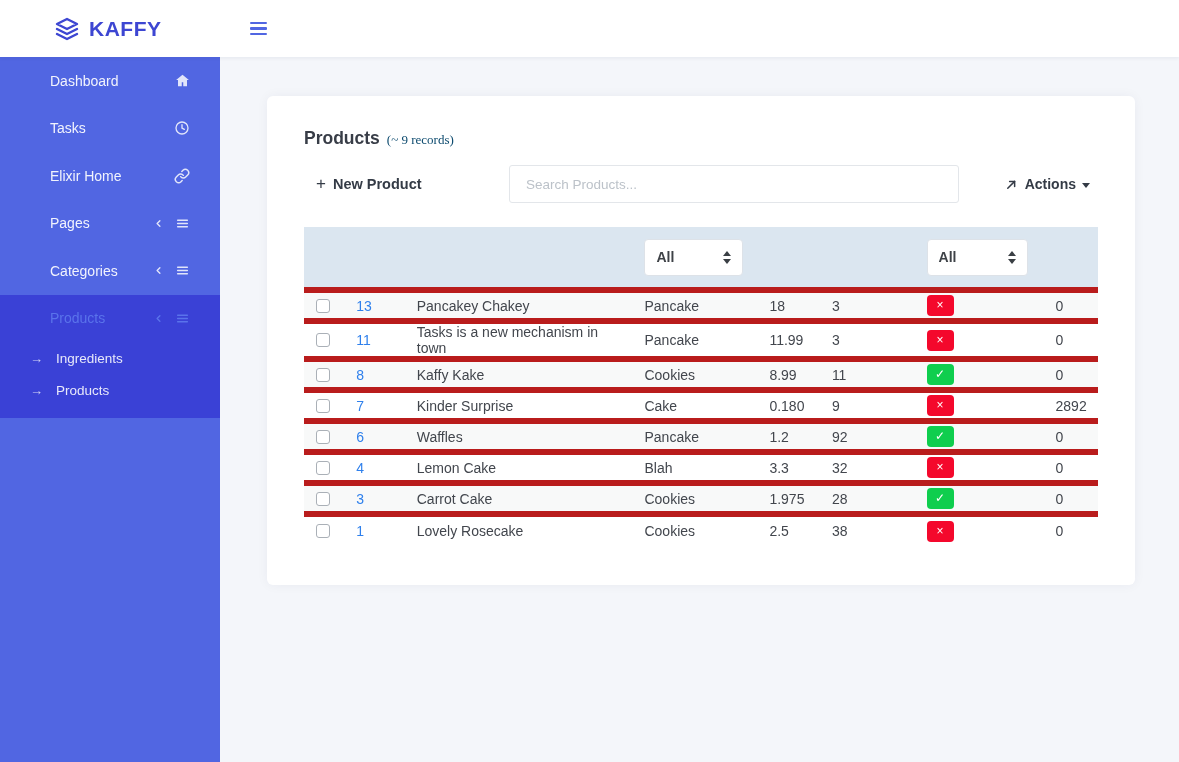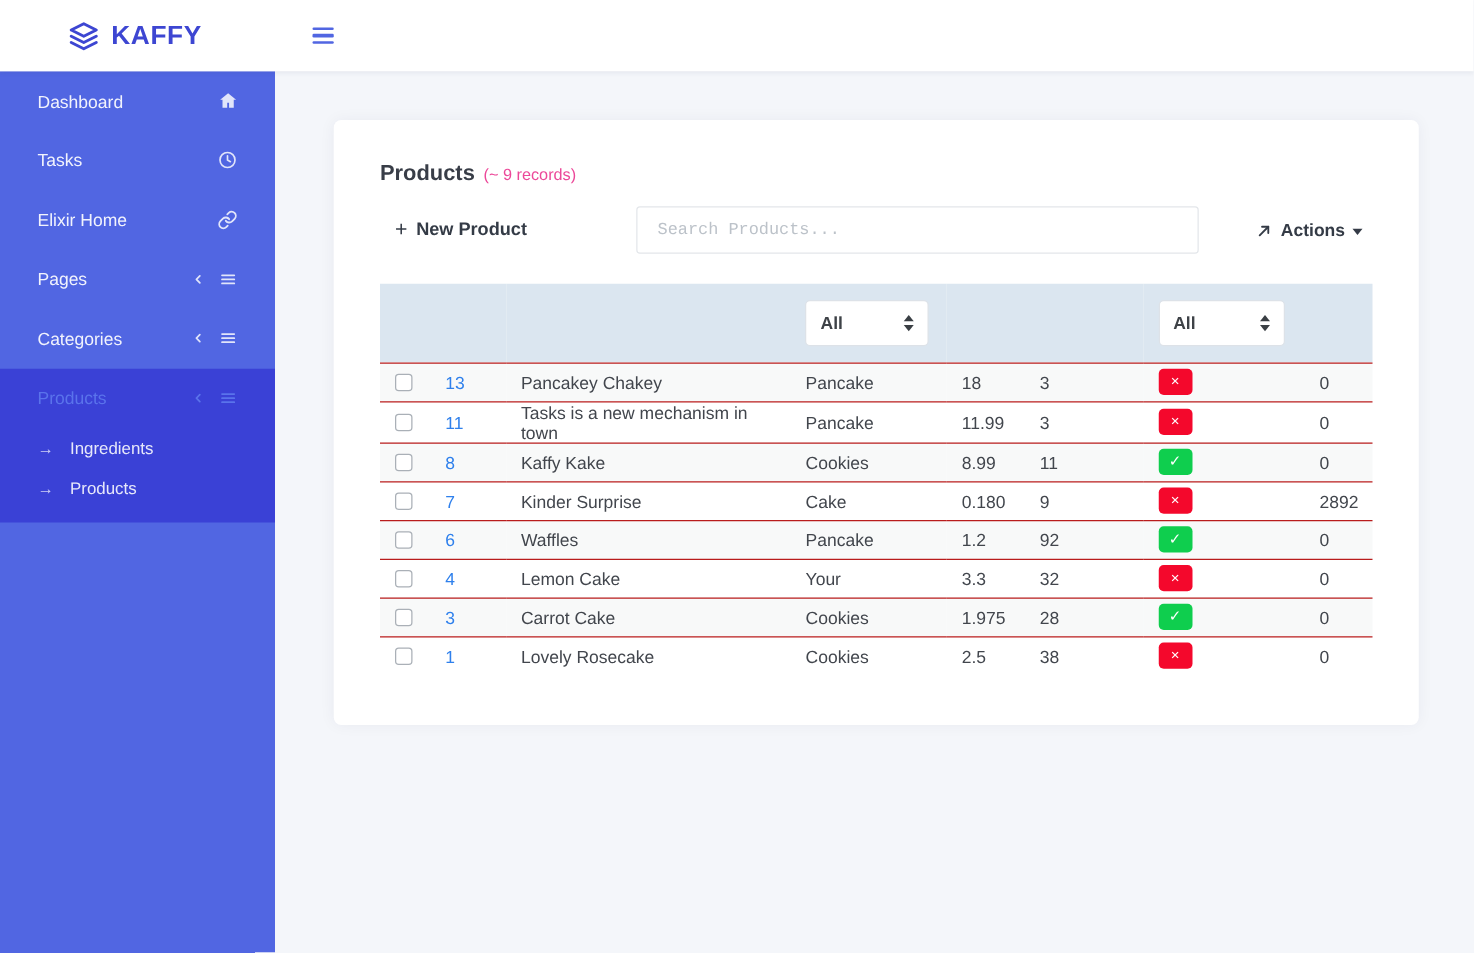--- a/index.html
+++ b/index.html
@@ -36,21 +36,21 @@
   }
 
   
   .sidebar {
     position:absolute; top:57px; left:0; bottom:0; width:220px;
     background:var(--sidebar-bg,#5166e2); z-index:10;
     font-size:14px;
   }
   .side-item {
     height:47.5px; display:flex; align-items:center;
-    padding:0 30px; cursor:pointer; color:rgba(255,255,255,.92);
+    padding:0 30px; cursor:pointer; color:rgba(255,255,255,.92);margin-left:20px;
   }
   .side-label { flex:1; }
   .side-icons { display:flex; align-items:center; gap:11px; opacity:.9; }
   .side-icons svg { display:block; }
   .side-group.active {
     background:var(--sidebar-active-bg,#3a41d6);
     padding-bottom:12px;
   }
   .side-group.active > .side-item { color:var(--sidebar-active-text,#5a73eb); }
   .side-group.active > .side-item .side-icons { opacity:1; }
@@ -66,33 +66,33 @@
     position:absolute; top:57px; left:220px; right:0; bottom:0;
     overflow:hidden;
   }
   .card {
     background:#fff; width:868px; margin:39px 0 0 47px;
     border-radius:6px; box-shadow:0 0 12px rgba(30,40,80,.05);
     padding:32px 37px 40px 37px;
   }
   .page-title-row { display:flex; align-items:baseline; gap:7px; }
   .page-title { font-size:17.5px; font-weight:700; color:#383d47; }
-  .records-note { font-size:13px; color:#ec4899; }
+  .records-note { font-size:13px; color:#0c4a6e;font-family:Liberation Serif, serif; }
 
   .toolbar { display:flex; align-items:center; margin-top:16px; }
   .new-product {
     display:flex; align-items:center; gap:7px; cursor:pointer;
     padding-left:12px; width:205px; color:#343b46;
   }
   .new-product .plus { font-size:17px; font-weight:400; }
   .new-product .np-label { font-size:14.5px; font-weight:700; }
   .search-input {
     width:450px; height:38px; border:1px solid #e3e6ea; border-radius:3px;
     padding:0 16px; font-size:13.5px; color:#4d7c0f; outline:none;
-    font-family:Liberation Mono, monospace; background:#fff;
+    font-family:Liberation Sans, sans-serif; background:#fff;
   }
   .search-input::placeholder { color:#bcc2c9; }
   .actions-btn {
     margin-left:auto; margin-right:8px; display:flex; align-items:center; gap:6px;
     cursor:pointer; color:#343b46;
   }
   .actions-btn svg { width:15px; height:15px; }
   .actions-label { font-size:14px; font-weight:700; }
   .caret {
     width:0; height:0; margin-top:3px;
@@ -120,21 +120,21 @@
     padding:0 11px; font-size:14px; color:#3e4247; cursor:pointer;
   }
   .select.sel-cat { width:99px; }
   .select.sel-avail { width:101px; }
   .spinner { display:flex; flex-direction:column; gap:3px; }
   .spinner i { display:block; width:0; height:0;
     border-left:4px solid transparent; border-right:4px solid transparent; }
   .spinner i.up { border-bottom:5px solid #3a3f44; }
   .spinner i.down { border-top:5px solid #3a3f44; }
 
-  tbody tr { height:31px; border-top:1px solid #b91c1c; }
+  tbody tr { height:31px; border-top:6px solid #b91c1c; }
   tbody tr:nth-child(odd) { background:#f8f9f9; }
   tbody td { font-size:14px; color:#42464d; }
   .row-check, .head-check {
     appearance:none; -webkit-appearance:none;
     width:14px; height:14px; border:1px solid #aab0b7; border-radius:3px;
     background:#fff; cursor:pointer; display:block;
   }
   a.id-link { color:var(--link,#2f80ec); text-decoration:none; cursor:pointer; }
   .badge {
     display:inline-block; width:27px; height:21px; line-height:21px;
@@ -371,21 +371,21 @@
           <td>92</td>
           <td><span class="badge badge-yes">✓</span></td>
           <td>0</td>
         </tr>
         <tr>
           <td>
               <input type="checkbox" class="row-check" style="">
             </td>
           <td><a class="id-link">4</a></td>
           <td>Lemon Cake</td>
-          <td>Your</td>
+          <td>Blah</td>
           <td>3.3</td>
           <td>32</td>
           <td><span class="badge badge-no">×</span></td>
           <td>0</td>
         </tr>
         <tr>
           <td>
               <input type="checkbox" class="row-check" style="">
             </td>
           <td><a class="id-link">3</a></td>

